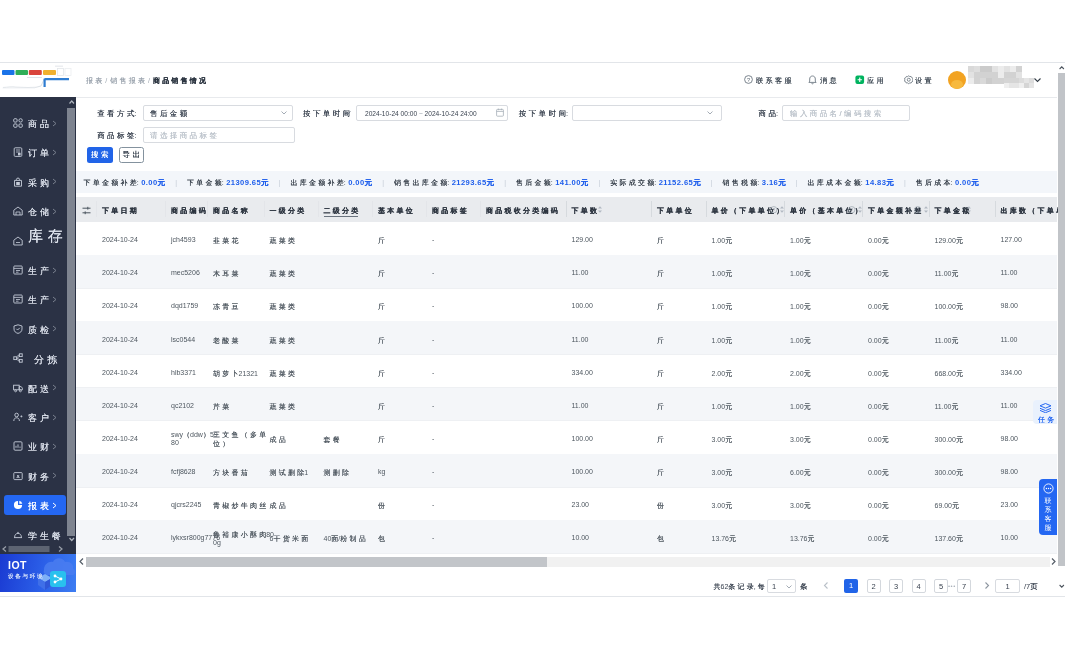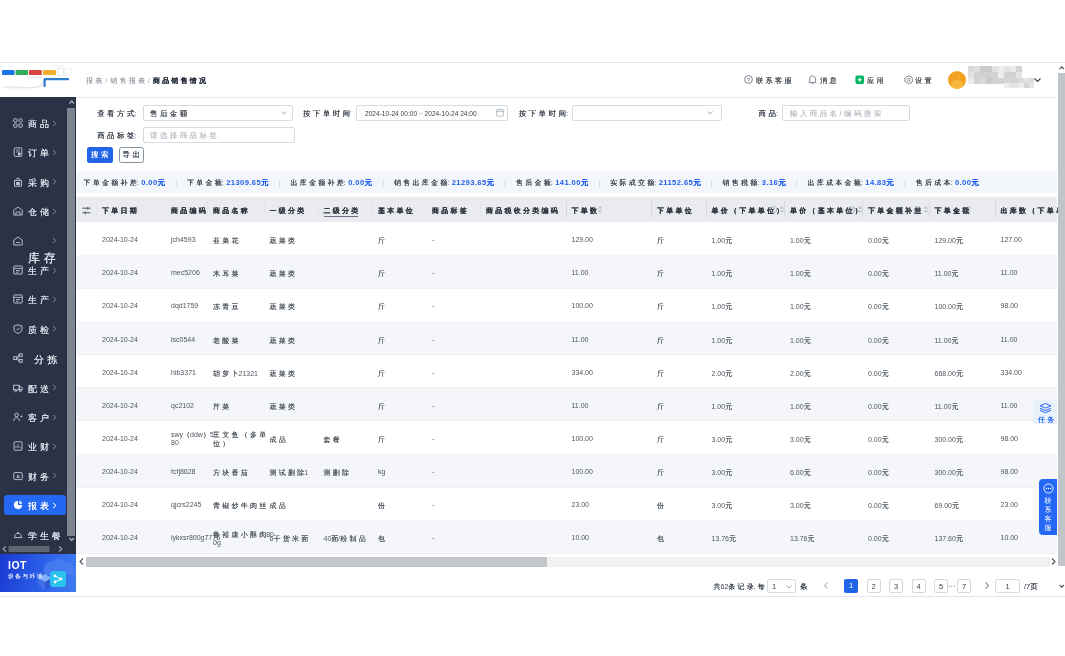--- a/index.html
+++ b/index.html
@@ -177,21 +177,21 @@
     <svg width="5" height="7" viewBox="0 0 5 7">
       <path d="M1 1 L4 3.5 L1 6" fill="none" stroke="#79808e" stroke-width="1"></path>
     </svg>
   </div>
 <div class="ab" style="left:13px;top:235.6px;width:10px;height:10px;">
     <svg width="10" height="10" viewBox="0 0 10 10">
       <path d="M0.8 4.2 L5 1 L9.2 4.2 L9.2 9 L0.8 9 Z" fill="none" stroke="#c6cdd9" stroke-width="0.9"></path>
       <path d="M3 6.5 L7 6.5" stroke="#c6cdd9" stroke-width="0.8"></path>
     </svg>
   </div>
-<div class="ab zh" style="left:28px;top:250px;font-size:12px;color:#dde2ec;white-space:nowrap">库存</div>
+<div class="ab zh" style="left:28px;top:227px;font-size:15px;color:#dde2ec;white-space:nowrap">库存</div>
 <div class="ab" style="left:52px;top:237.1px">
     <svg width="5" height="7" viewBox="0 0 5 7">
       <path d="M1 1 L4 3.5 L1 6" fill="none" stroke="#79808e" stroke-width="1"></path>
     </svg>
   </div>
 <div class="ab" style="left:13px;top:265.0px;width:10px;height:10px;">
     <svg width="10" height="10" viewBox="0 0 10 10">
       <rect x="0.8" y="1" width="8.4" height="8" rx="0.8" fill="none" stroke="#c6cdd9" stroke-width="0.9"></rect>
       <path d="M0.8 3.4 L9.2 3.4" stroke="#c6cdd9" stroke-width="0.8"></path>
       <path d="M3 5.5 L7 5.5 M3 7.2 L5.5 7.2" stroke="#c6cdd9" stroke-width="0.8"></path>

